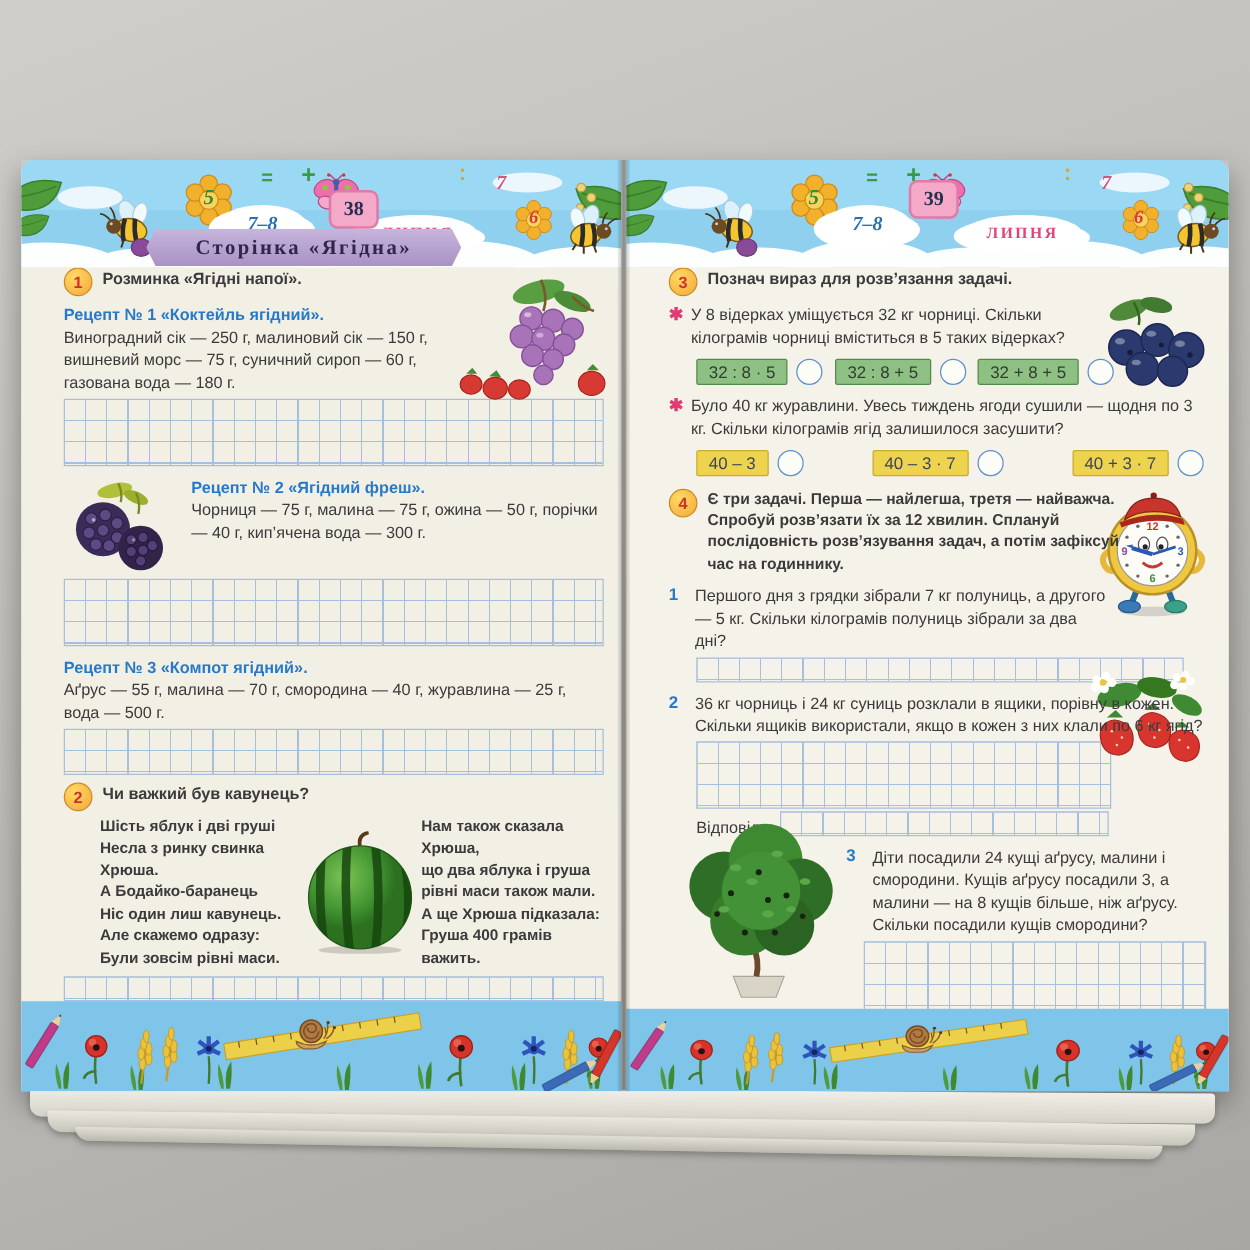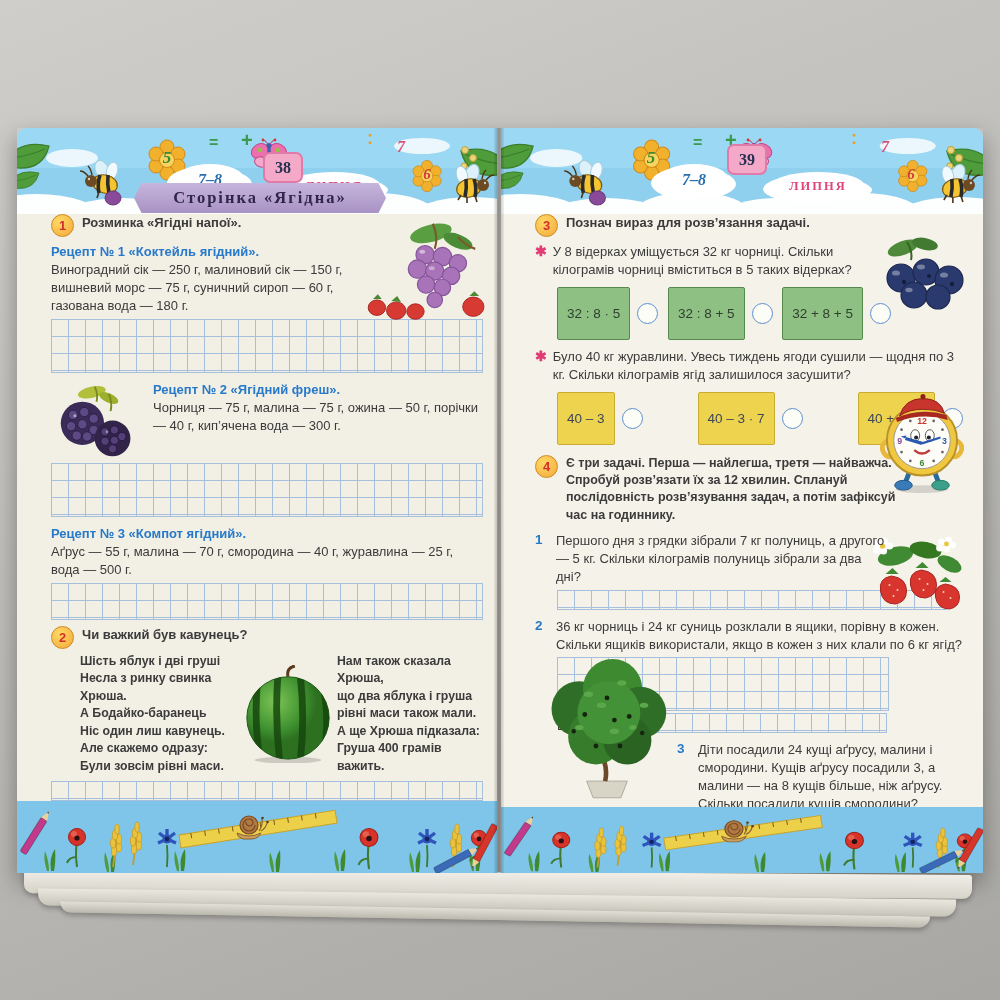--- a/index.html
+++ b/index.html
@@ -22,21 +22,21 @@
   .cloud.month{left:270px;top:44px;width:94px;height:28px;font:bold 12.5px "Liberation Serif",serif;
                letter-spacing:2px;color:#e0457a;text-transform:uppercase;}
   .flower-num{position:absolute;width:26px;text-align:center;font:bold italic 17px "Liberation Serif",serif;z-index:3;}
   .fn5{left:137px;top:20px;color:#3a8a3a;}
   .fn6{left:397px;top:38px;color:#d03a3a;font-size:15px;}
   .hsym{position:absolute;font-weight:bold;z-index:3;}
   .sym-eq{left:192px;top:6px;color:#3a9a4a;font-size:16px;}
   .sym-plus{left:224px;top:1px;color:#3a9a4a;font-size:20px;}
   .sym-colon{left:350px;top:0px;color:#e8a02a;font-size:18px;}
   .sym-d7{left:380px;top:10px;color:#d8527a;font:bold italic 16px "Liberation Serif",serif;}
-  .title-banner{position:absolute;left:117px;top:55px;width:252px;height:30px;z-index:4;
+  .title-banner{position:absolute;left:100px;top:55px;width:252px;height:30px;z-index:4;
       background:linear-gradient(#c6b5dc,#a892c4);
       clip-path:polygon(3% 0,97% 0,100% 50%,97% 100%,3% 100%,0 50%);
       display:flex;align-items:center;justify-content:center;
       font:bold 16.5px "Liberation Serif",serif;letter-spacing:2px;color:#31254a;}
   
   .content{position:absolute;left:34px;right:14px;top:86px;z-index:1;}
   .page.left .content{bottom:72px;}
   .page.right .content{bottom:66px;}
   p{margin:0;font-size:13px;line-height:1.38;}
   .bold{font-weight:bold;}
@@ -57,21 +57,21 @@
   .recipe2row{display:flex;gap:10px;margin-top:8px;align-items:flex-start;}
   .poem{display:flex;margin-top:4px;position:relative;z-index:1;}
   .poem .col{font-size:12.3px;line-height:17.5px;font-weight:bold;}
   .poem .c1{width:180px;} .poem .c3{width:166px;}
   .poem .mid{width:112px;display:flex;align-items:center;justify-content:center;}
   
   .qrow{display:flex;gap:6px;margin-top:6px;position:relative;z-index:2;}
   .star{color:#e23a74;font-weight:bold;font-size:14px;line-height:1.2;}
   .opts{display:flex;justify-content:space-between;margin:8px 6px 0 22px;position:relative;z-index:2;}
   .opt{display:flex;align-items:center;gap:7px;}
-  .obox{padding:18px 9px;font-size:13.5px;border-radius:2px;}
+  .obox{padding:2px 9px;font-size:13.5px;border-radius:2px;}
   .obox.green{background:#8ec083;border:1.5px solid #55894d;color:#2f3f2f;}
   .obox.yellow{background:#eed34f;border:1px solid #c9ab2e;color:#3c4658;}
   .ocircle{width:19px;height:19px;border-radius:50%;background:#fdfdf8;border:1.5px solid #5b8fd0;}
   .sub{display:flex;gap:8px;position:relative;z-index:2;}
   .sub-num{color:#2779c9;font-weight:bold;font-size:13.5px;width:13px;flex:0 0 auto;}
   
   .footer{position:absolute;left:0;right:0;bottom:0;z-index:3;overflow:hidden;
           background:linear-gradient(#8cc9ec,#79bce4);}
   .page.left .footer{height:72px;} .page.right .footer{height:66px;}
   .footer svg{width:100%;height:100%;display:block;}

